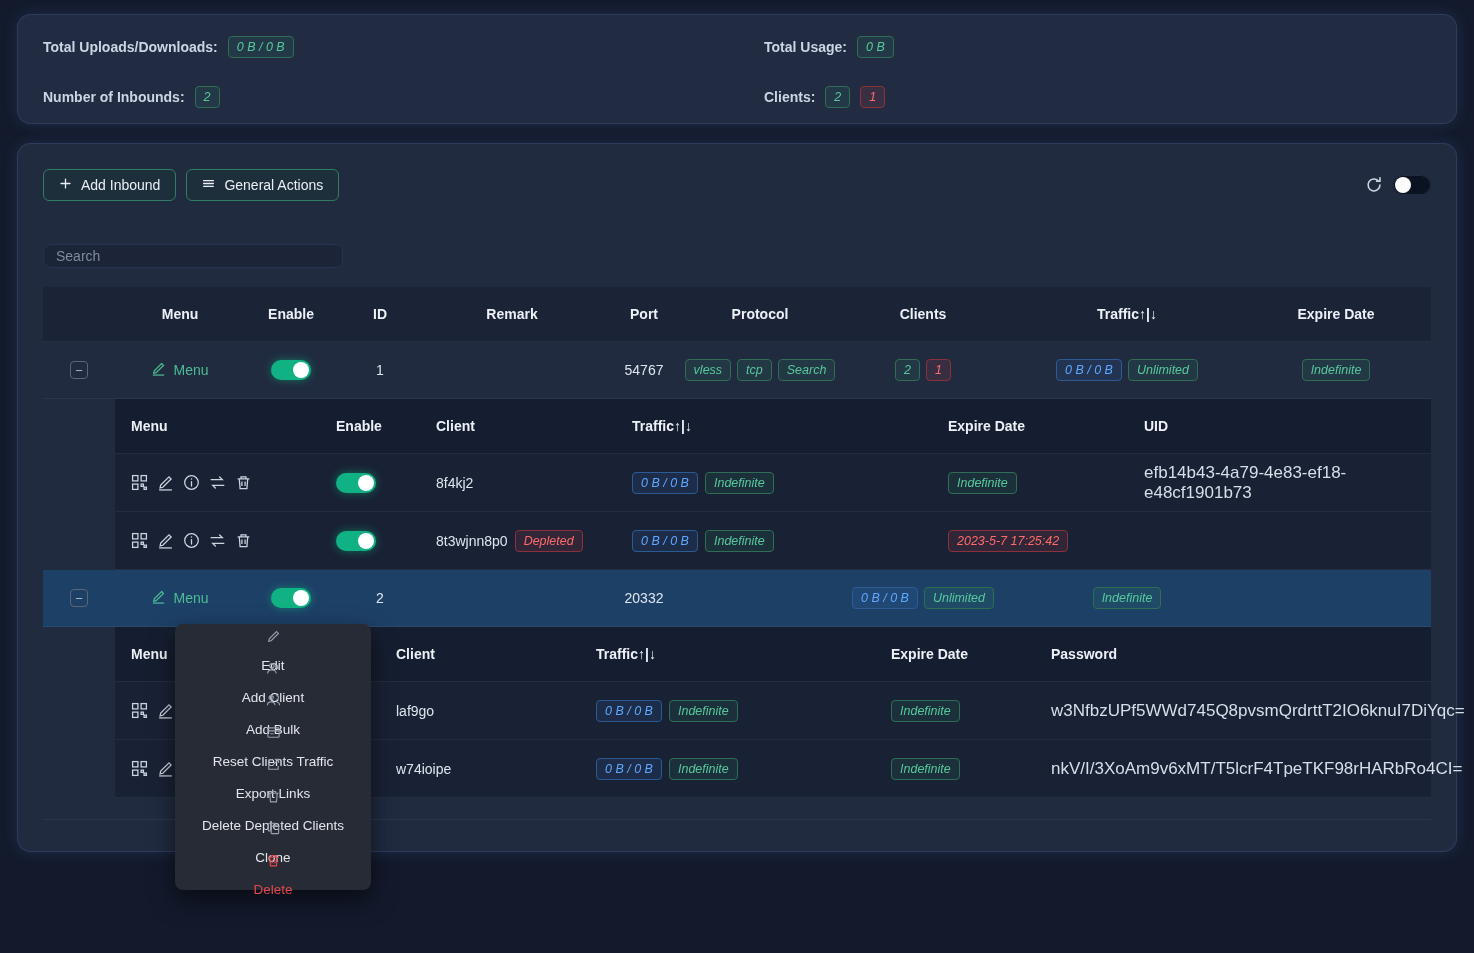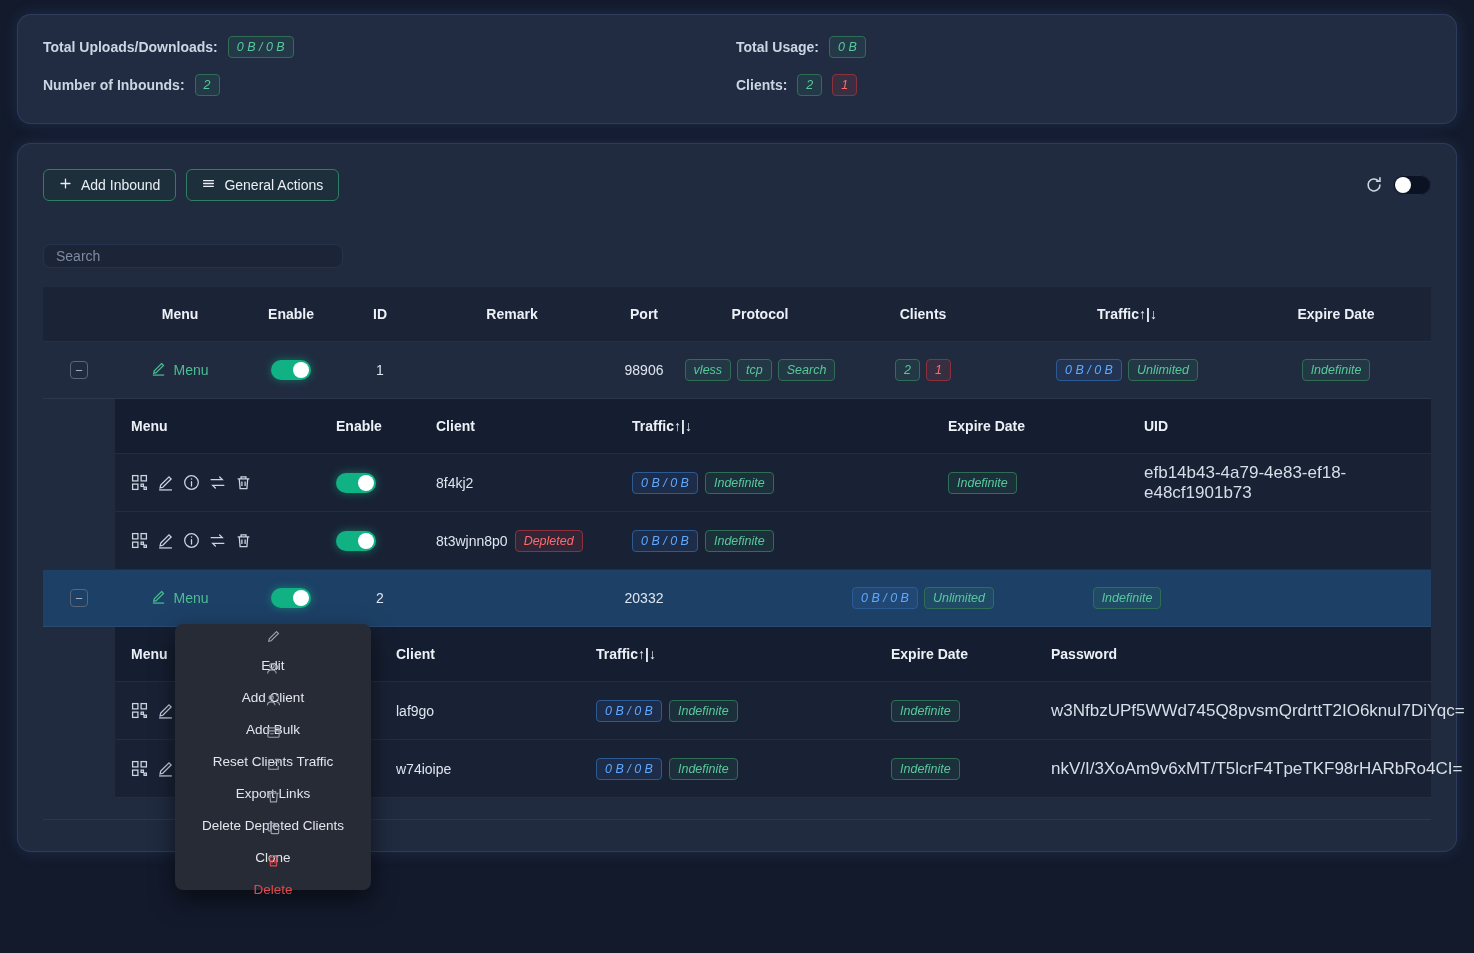--- a/index.html
+++ b/index.html
@@ -14,21 +14,21 @@
 
   .card {
     position:absolute; left:17px; width:1440px; border-radius:14px;
     background:#212c42;
     box-shadow:0 0 16px rgba(100,140,220,.16), inset 0 0 0 1px #2d3c5c;
   }
   .stats-card { top:14px; height:110px; padding:22px 26px; }
   .main-card  { top:143px; height:709px; padding:26px 26px 0; background:#202b40; }
 
   
-  .stats-grid { display:grid; grid-template-columns:693px 1fr; row-gap:16px; }
+  .stats-grid { display:grid; grid-template-columns:693px 1fr; row-gap:16px;gap:28px; }
   .stat { display:flex; align-items:center; gap:10px; font-size:14px; font-weight:700; color:#ccd5e3; }
 
   
   .badge {
     display:inline-block; padding:1px 8px; border-radius:4px;
     font-size:12.5px; font-weight:400; line-height:18px;
     border:1px solid; white-space:nowrap;font-style:italic;
   }
   .badge.green { color:#58c89c; border-color:#2f6e54; background:rgba(46,160,110,.12); }
   .badge.blue  { color:#5fa8ff; border-color:#2c5b94; background:rgba(64,140,255,.10); }
@@ -187,21 +187,21 @@
                   <path d="M2 15h12"></path>
                 </svg></span>
             <span>Menu</span>
           </span>
         </div>
         <div class="cell">
             <span class="switch-on"></span>
           </div>
         <div class="cell">1</div>
         <div class="cell"></div>
-        <div class="cell">98906</div>
+        <div class="cell">54767</div>
         <div class="cell">
           <span class="badge green">vless</span>
           <span class="badge green">tcp</span>
           <span class="badge green">Search</span>
         </div>
         <div class="cell">
           <span class="badge green">2</span>
           <span class="badge red">1</span>
         </div>
         <div class="cell">
@@ -309,20 +309,23 @@
               <span class="switch-on"></span>
             </div>
           <div class="cell-l">
             <span>8t3wjnn8p0</span>
             <span class="badge red">Depleted</span>
           </div>
           <div class="cell-l">
             <span class="badge blue">0 B / 0 B</span>
             <span class="badge green">Indefinite</span>
           </div>
+          <div class="cell-l">
+            <span class="badge red">2023-5-7 17:25:42</span>
+          </div>
         </div>
       </div>
 
       <div class="inbound-row g-main selected">
         <div class="cell">
             <button class="expand-btn">−</button>
           </div>
         <div class="cell">
           <span class="menu-link">
             <span><svg viewBox="0 0 16 16" fill="none" stroke="currentColor" stroke-width="1.3">

